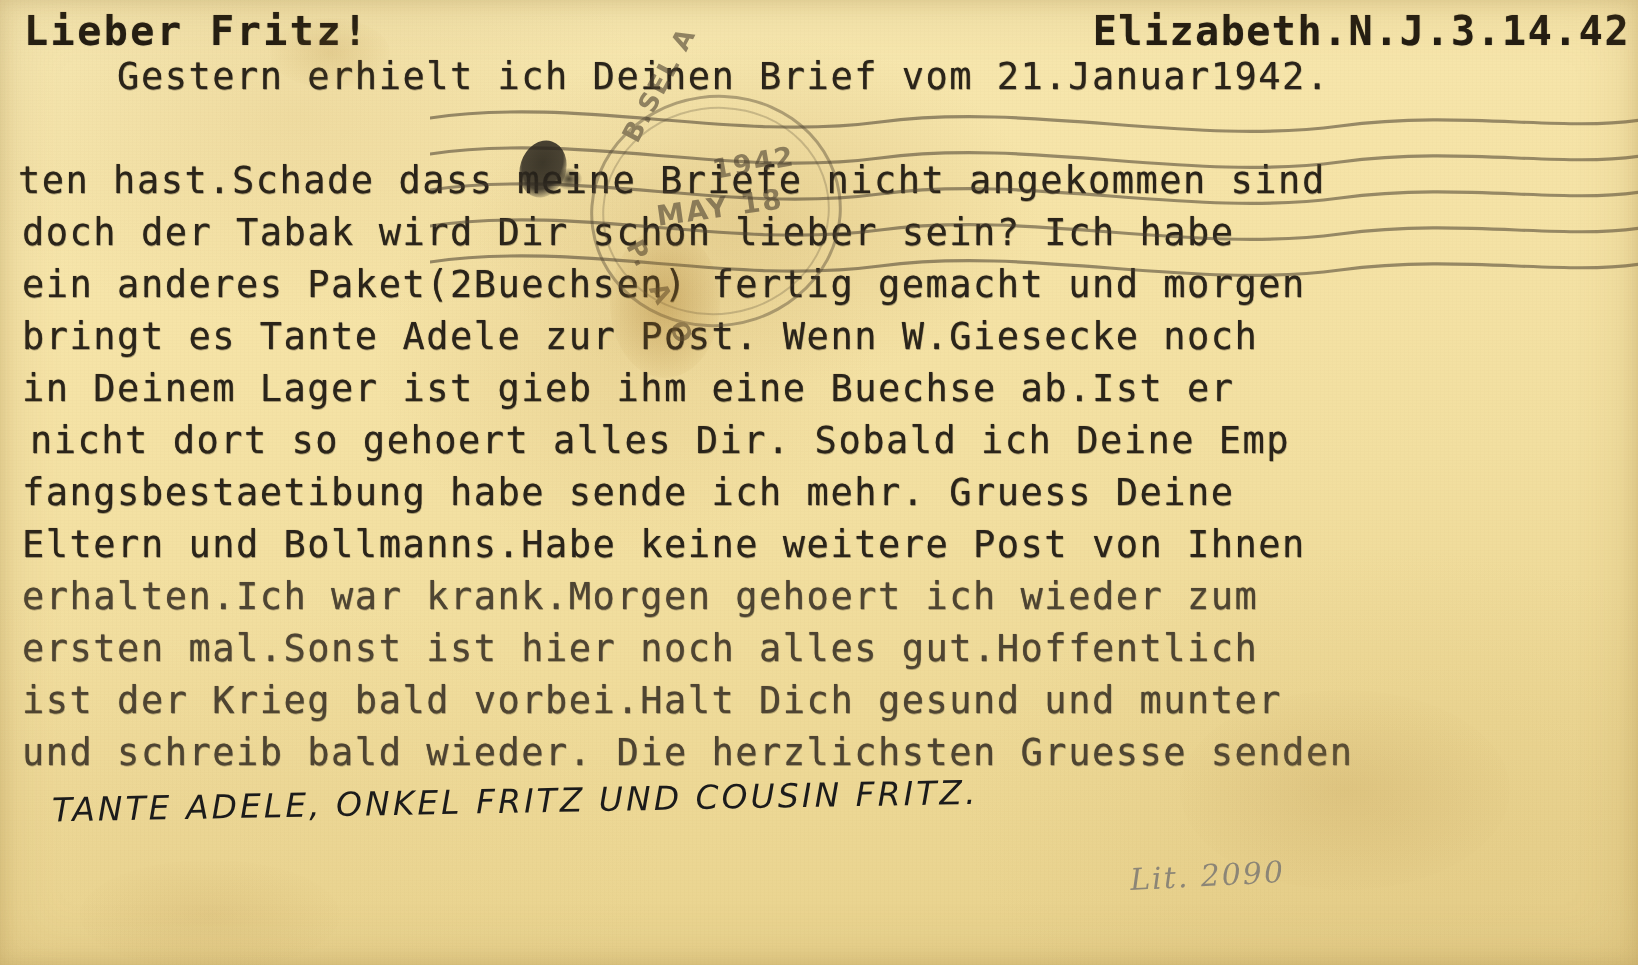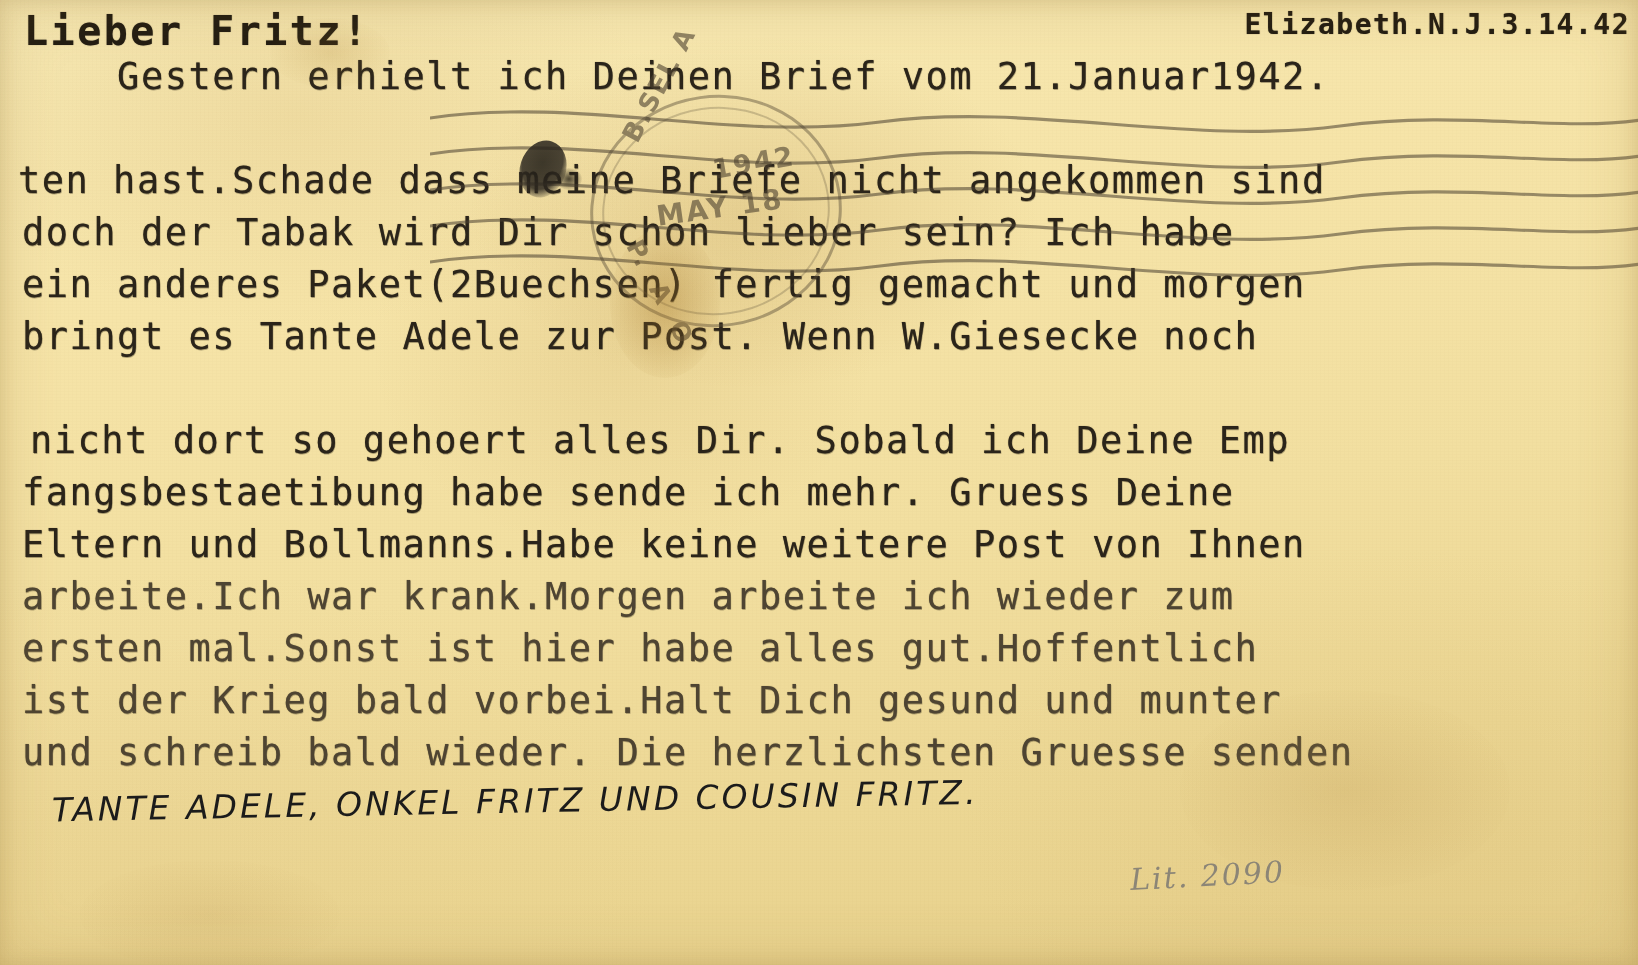--- a/index.html
+++ b/index.html
@@ -72,21 +72,21 @@
     font-size: 40px;
     letter-spacing: 2.5px;
     font-weight: bold;
     white-space: pre;
     color: #221c12;
     text-shadow: 0 0 1px rgba(34,28,18,0.6);
   }
   #head-right {
     position: absolute;
     right: 8px; top: 8px;
-    font-size: 28px;
+    font-size: 40px;
     letter-spacing: 1.5px;
     font-weight: bold;
     white-space: pre;
     color: #221c12;
     text-shadow: 0 0 1px rgba(34,28,18,0.6);
   }
 
   
   #sign {
     position: absolute;
@@ -230,25 +230,26 @@
 
   <div id="typed">
     <div id="head-left">Lieber Fritz!</div>
     <div id="head-right">Elizabeth.N.J.3.14.42</div>
 
     <div class="tline" style="left:22px; top:58px;">    Gestern erhielt ich Deinen Brief vom 21.Januar1942.</div>
     <div class="tline" style="left:18px; top:162px;">ten hast.Schade dass meine Briefe nicht angekommen sind</div>
     <div class="tline" style="left:22px; top:214px;">doch der Tabak wird Dir schon lieber sein? Ich habe</div>
     <div class="tline" style="left:22px; top:266px;">ein anderes Paket(2Buechsen) fertig gemacht und morgen</div>
     <div class="tline" style="left:22px; top:318px;">bringt es Tante Adele zur Post. Wenn W.Giesecke noch</div>
+    <div class="tline" style="left:22px; top:370px;">in Deinem Lager ist gieb ihm eine Buechse ab.Ist er</div>
     <div class="tline" style="left:22px; top:422px;margin-left:8px;">nicht dort so gehoert alles Dir. Sobald ich Deine Emp</div>
     <div class="tline" style="left:22px; top:474px;text-align:center;">fangsbestaetibung habe sende ich mehr. Gruess Deine</div>
     <div class="tline" style="left:22px; top:526px;">Eltern und Bollmanns.Habe keine weitere Post von Ihnen</div>
-    <div class="tline faded" style="left:22px; top:578px;">arbeite.Ich war krank.Morgen arbeite ich wieder zum</div>
-    <div class="tline faded" style="left:22px; top:630px;">ersten mal.Sonst ist hier habe alles gut.Hoffentlich</div>
+    <div class="tline faded" style="left:22px; top:578px;">erhalten.Ich war krank.Morgen gehoert ich wieder zum</div>
+    <div class="tline faded" style="left:22px; top:630px;">ersten mal.Sonst ist hier noch alles gut.Hoffentlich</div>
     <div class="tline faded" style="left:22px; top:682px;">ist der Krieg bald vorbei.Halt Dich gesund und munter</div>
     <div class="tline faded" style="left:22px; top:734px;">und schreib bald wieder. Die herzlichsten Gruesse senden</div>
   </div>
 
   <div id="postmark">
     <div class="ring"></div>
     <div class="ring2"></div>
     <div class="pm-text" id="pm-top">B.SEL A</div>
     <div class="pm-text" id="pm-year">1942</div>
     <div class="pm-text" id="pm-date">MAY 18</div>

